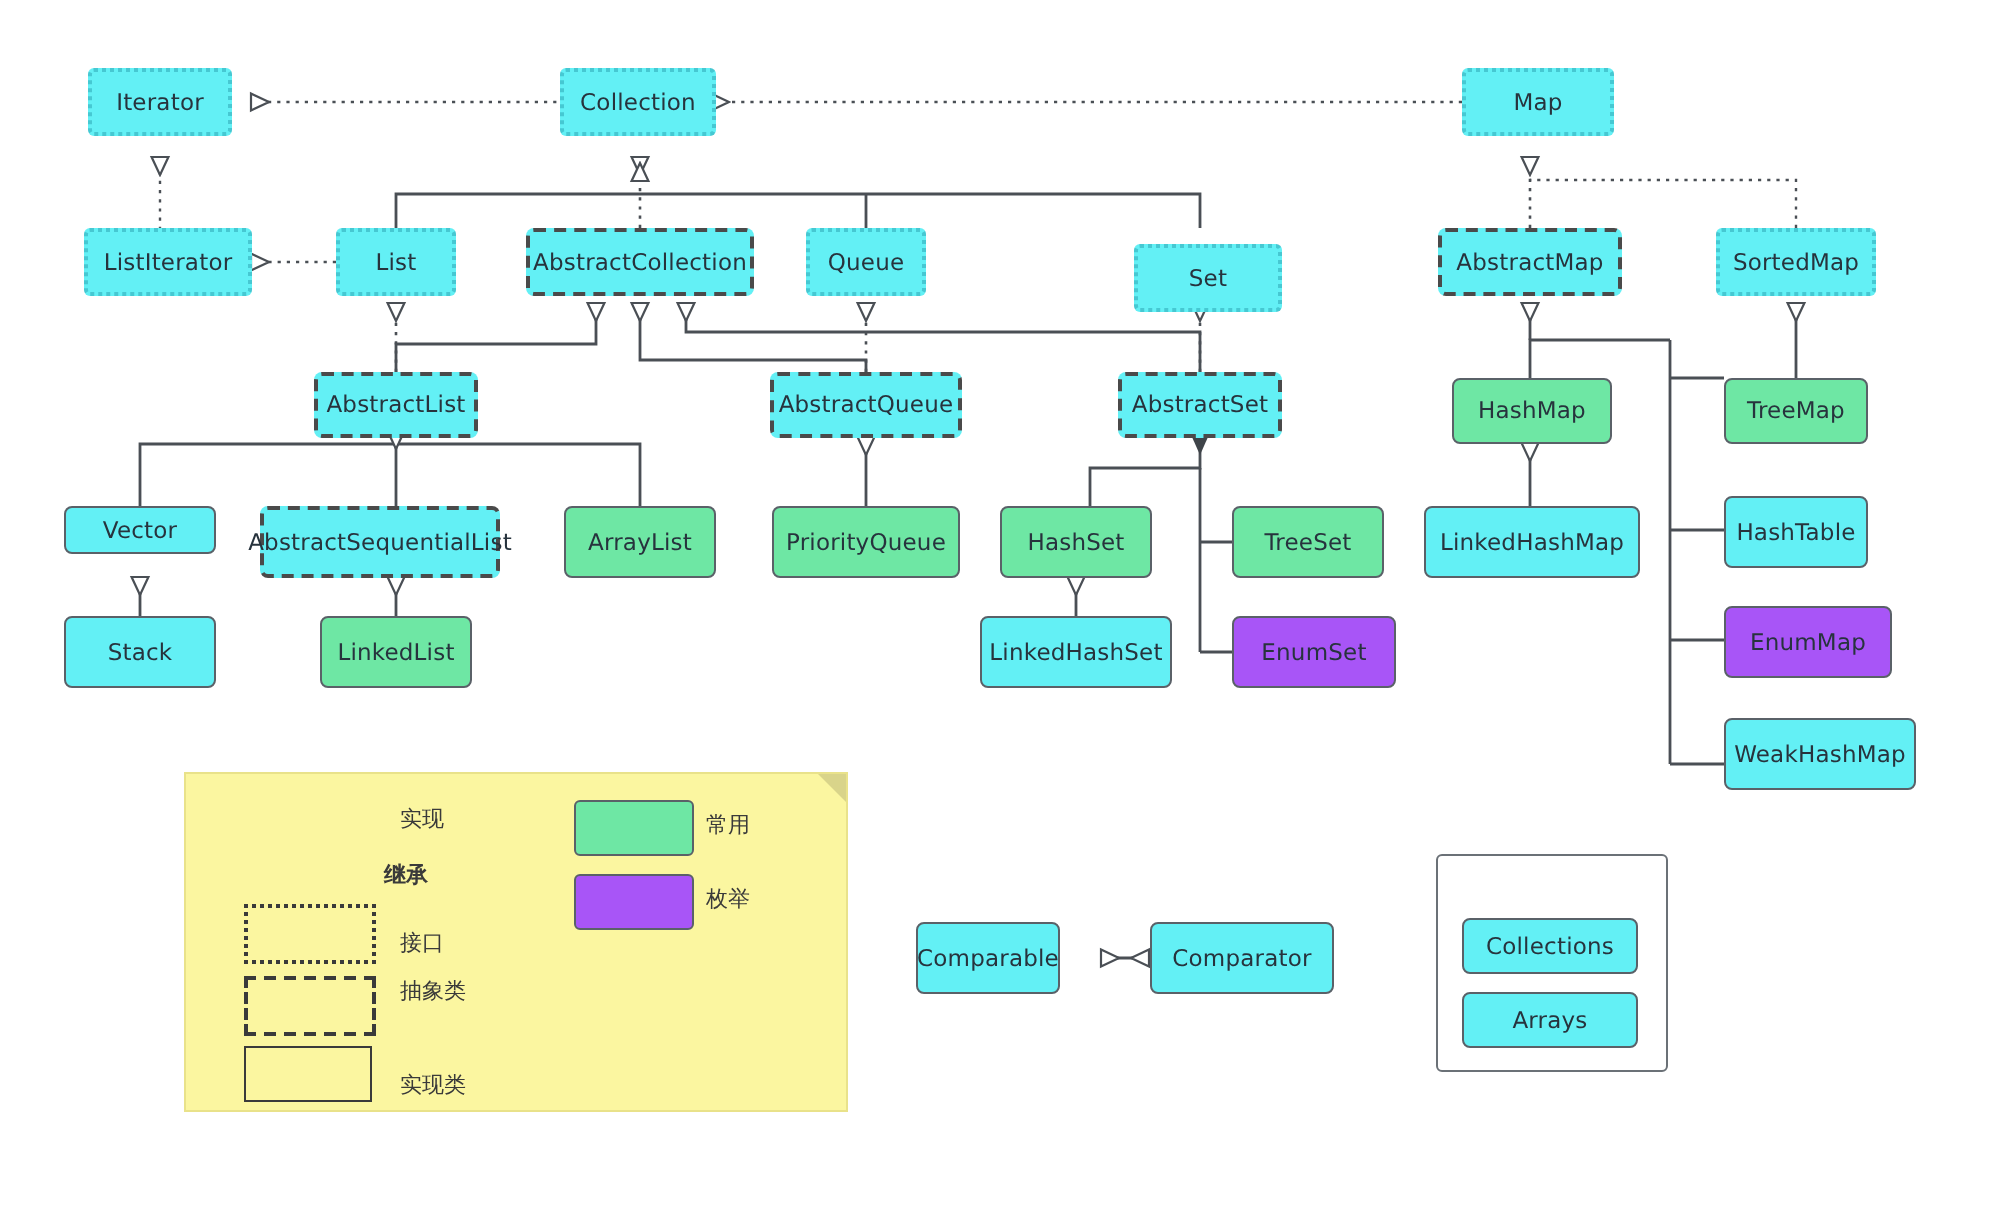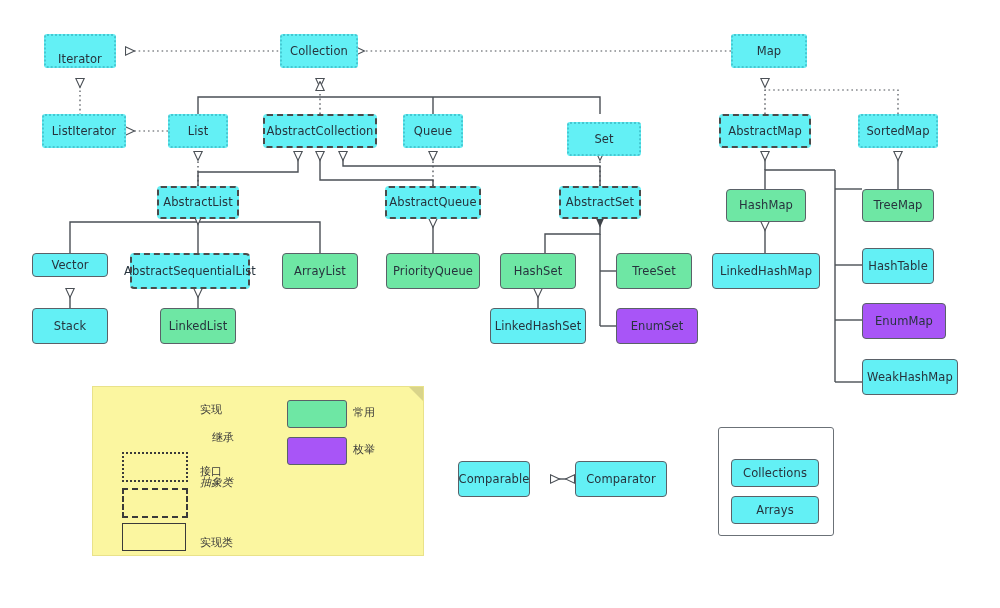--- a/index.html
+++ b/index.html
@@ -207,21 +207,21 @@
       <path d="M835,382 L862,382" stroke-width="1.4"></path>
 
       <path d="M898,189 L898,152" stroke-width="1.4" marker-end="url(#hollow)"></path>
 
       <path d="M765,253 L765,222" stroke-width="1.4" marker-end="url(#hollow)"></path>
 
       <path d="M551,479 L574,479" stroke-width="1.4" marker-end="url(#hollow)" marker-start="url(#hollowL)"></path>
     </g>
   </svg>
 
-  <div class="node iface" style="left:44px; top:34px; width:72px; height:34px;align-items:flex-end;">
+  <div class="node iface" style="left:44px; top:34px; width:72px; height:34px;">
     <span>Iterator</span>
   </div>
 
   <div class="node iface" style="left:280px; top:34px; width:78px; height:34px;">
     <span>Collection</span>
   </div>
 
   <div class="node iface" style="left:731px; top:34px; width:76px; height:34px;">
     <span>Map</span>
   </div>
@@ -354,31 +354,31 @@
   <svg class="wires" viewBox="0 0 1000 608" xmlns="http://www.w3.org/2000/svg">
     <g stroke="#2b2b2b" fill="none">
       <path d="M200,410 L126,410" stroke-width="1.2" stroke-dasharray="1.6 3" marker-end="url(#hollow)"></path>
       <path d="M200,438 L126,438" stroke-width="1.5" marker-end="url(#hollow)"></path>
     </g>
   </svg>
 
   <div class="legend-row" style="left:200px; top:402px;">
     <span class="legend-label">实现</span>
   </div>
-  <div class="legend-row" style="left:212px; top:430px;">
+  <div class="legend-row" style="left:192px; top:430px;font-weight:bold;">
     <span class="legend-label">继承</span>
   </div>
 
   <div class="box-sample bs-dot" style="position:absolute; left:122px; top:452px; z-index:4;"></div>
   <div class="legend-row" style="left:200px; top:464px;">
     <span class="legend-label">接口</span>
   </div>
 
   <div class="box-sample bs-dash" style="position:absolute; left:122px; top:488px; z-index:4;"></div>
-  <div class="legend-row" style="left:200px; top:475px;font-style:italic;">
+  <div class="legend-row" style="left:200px; top:488px;">
     <span class="legend-label">抽象类</span>
   </div>
 
   <div class="box-sample bs-solid" style="position:absolute; left:122px; top:523px; z-index:4;"></div>
   <div class="legend-row" style="left:200px; top:535px;">
     <span class="legend-label">实现类</span>
   </div>
 
   <div class="swatch sw-green" style="position:absolute; left:287px; top:400px; z-index:4;"></div>
   <div class="legend-row" style="left:353px; top:405px;">

